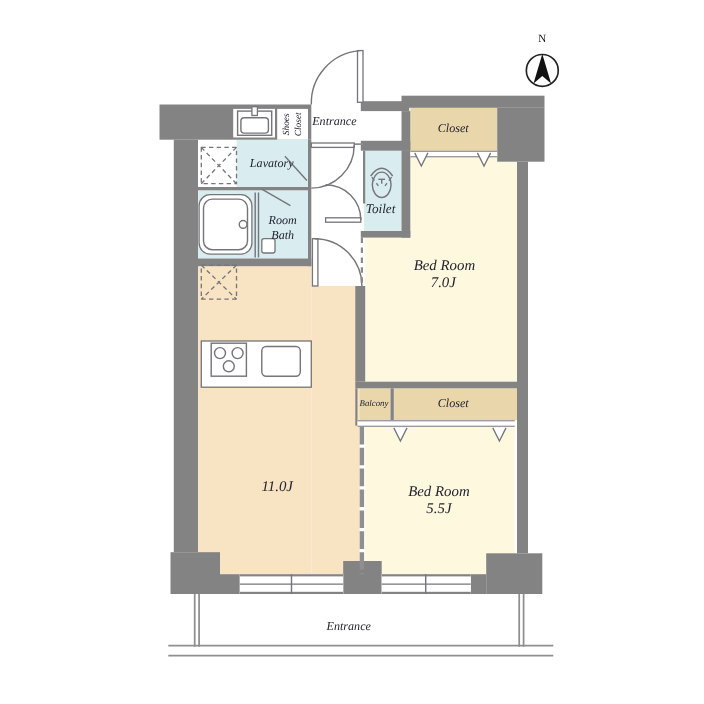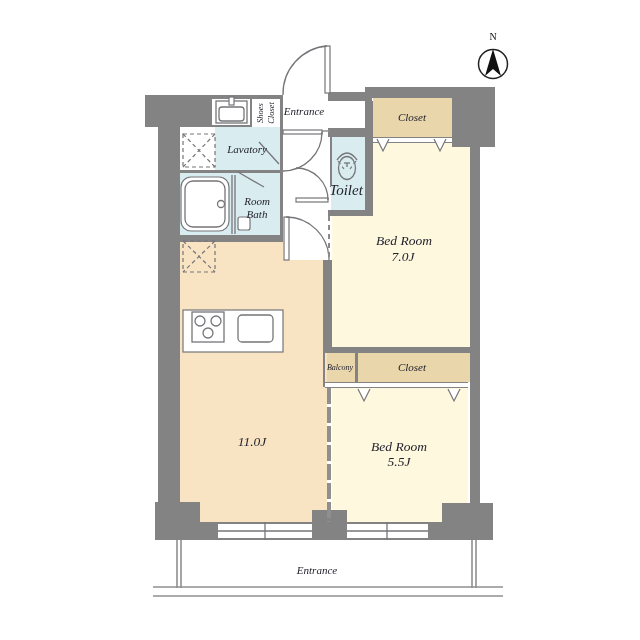--- a/index.html
+++ b/index.html
@@ -184,21 +184,21 @@
     </g>
   </svg>
 
   <div class="compass-n" style="left:493px;top:36px">N</div>
   <div class="lbl" style="left:304px;top:111px">Entrance</div>
   <div class="vword" style="left:260px;top:113px">Shoes</div>
   <div class="vword" style="left:271px;top:113px">Closet</div>
   <div class="lbl" style="left:247px;top:149px">Lavatory</div>
   <div class="lbl" style="left:257px;top:201px">Room</div>
   <div class="lbl" style="left:257px;top:214px">Bath</div>
-  <div class="lbl" style="left:346px;top:190px;font-size:15px">Toilet</div>
+  <div class="lbl" style="left:346px;top:190px;font-size:12px">Toilet</div>
   <div class="lbl" style="left:412px;top:117px">Closet</div>
   <div class="lbl lbl-lg" style="left:404px;top:241px">Bed Room</div>
   <div class="lbl lbl-lg" style="left:403px;top:257px">7.0J</div>
   <div class="lbl lbl-sm" style="left:340px;top:367px">Balcony</div>
   <div class="lbl" style="left:412px;top:367px">Closet</div>
   <div class="lbl lbl-lg" style="left:399px;top:447px">Bed Room</div>
   <div class="lbl lbl-lg" style="left:399px;top:462px">5.5J</div>
   <div class="lbl lbl-lg" style="left:252px;top:442px">11.0J</div>
   <div class="lbl" style="left:317px;top:570px">Entrance</div>
 

